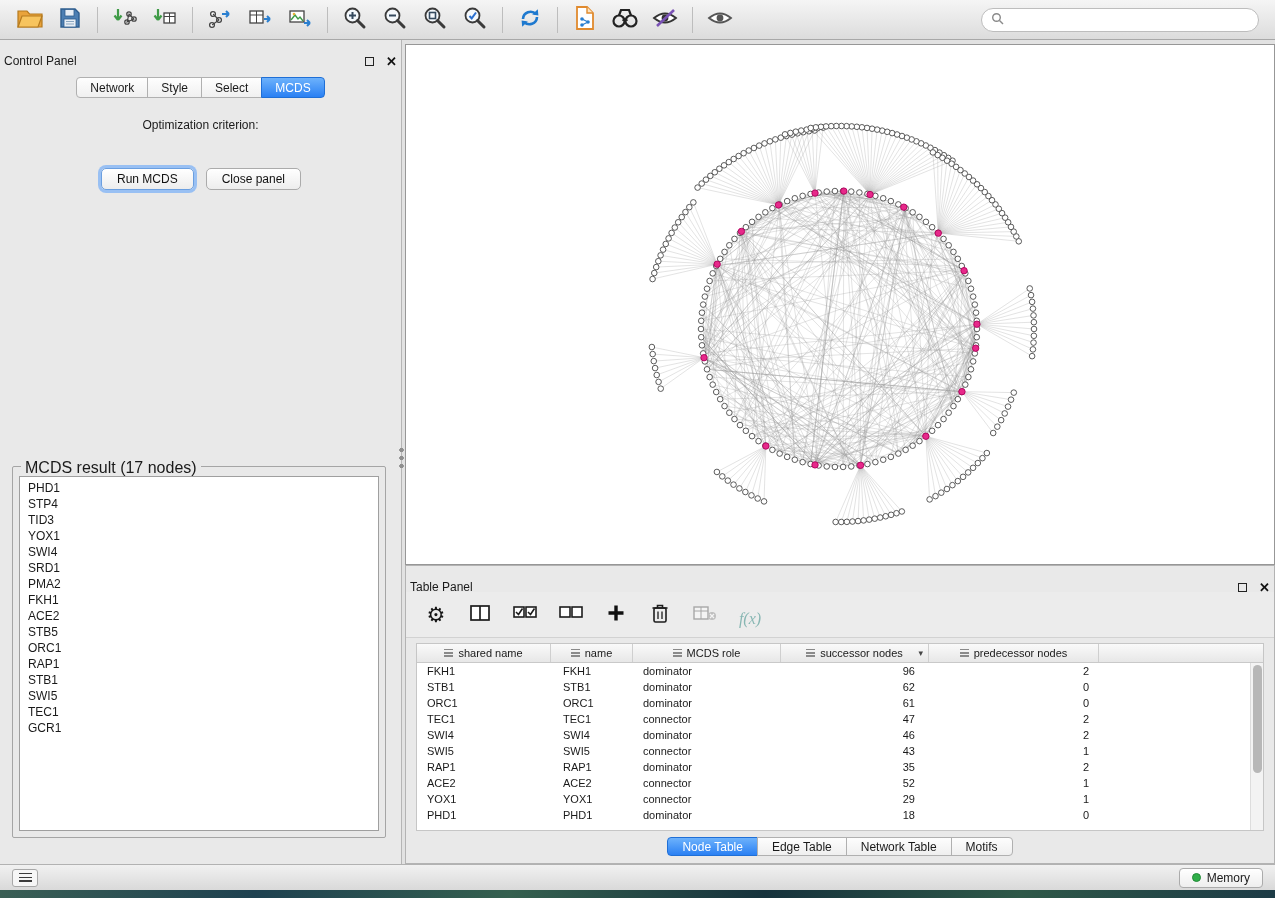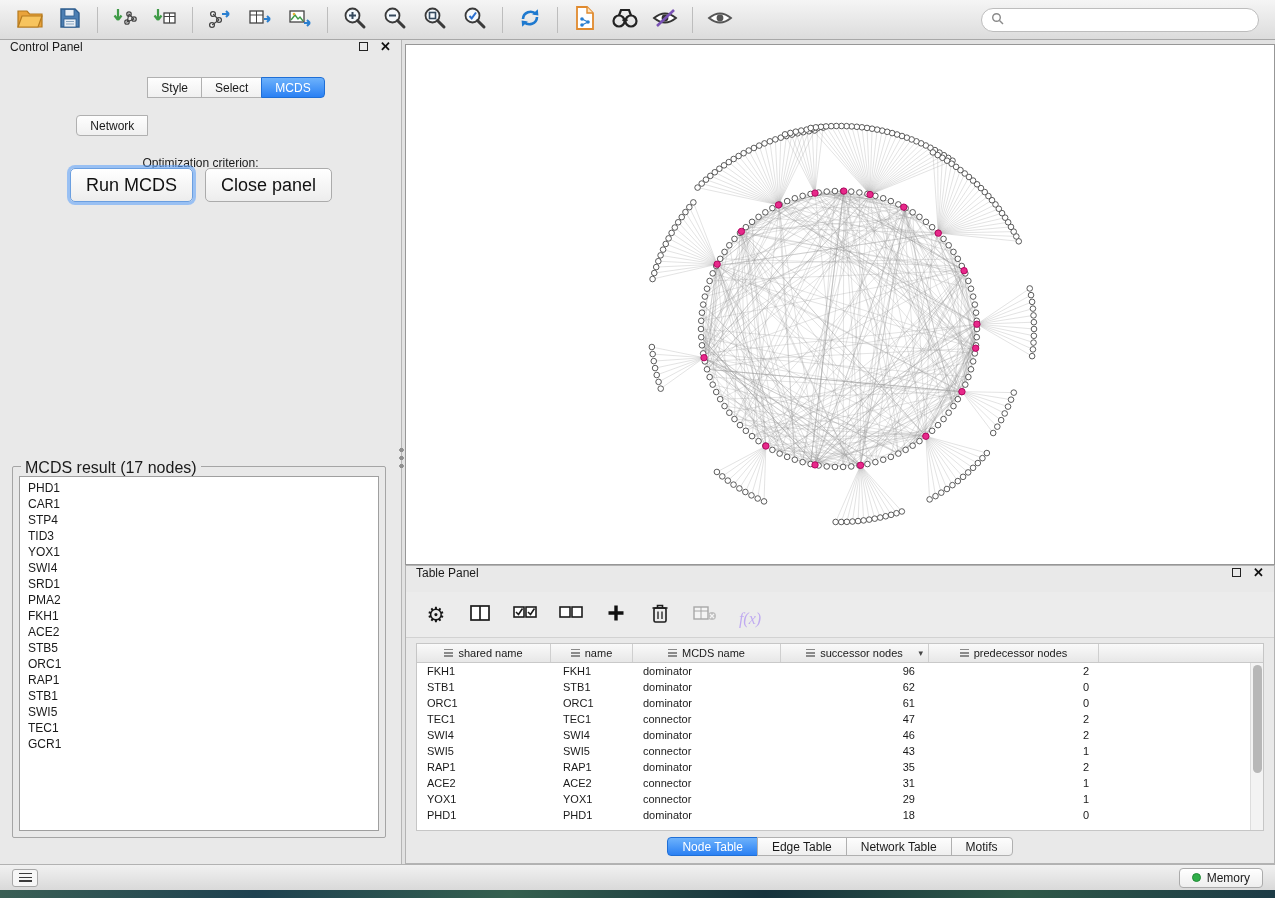--- a/index.html
+++ b/index.html
@@ -13,45 +13,45 @@
     display:flex; align-items:center; padding:0 10px; }
   .tbtn { width:40px; height:32px; display:flex; align-items:center; justify-content:center; cursor:default; }
   .tsep { width:1px; height:26px; background:#bdbdbd; margin:0 7px; flex:0 0 1px; }
   .search { margin-left:auto; margin-right:6px; width:278px; height:24px; background:#fff;
     border:1px solid #bdbdbd; border-radius:12px; display:flex; align-items:center; padding:0 9px; gap:5px; }
   .search-input { border:none; outline:none; flex:1; font-size:12px; background:transparent; }
 
   
   .control-panel { position:absolute; left:0; top:40px; width:402px; height:824px;
     background:#e9e9e9; border-right:1px solid #b5b5b5; }
-  .panel-header { height:28px; display:flex; align-items:flex-start; padding:0 10px; font-size:12px; }
+  .panel-header { height:28px; display:flex; align-items:flex-end; padding:0 4px; font-size:12px; }
   .win-icons { margin-left:auto; display:flex; gap:12px; align-items:center; }
   .float-ic { width:9px; height:9px; border:1.5px solid #222; display:inline-block; }
   .close-ic { font-size:13px; font-weight:bold; color:#111; line-height:1; }
 
   .tabbar { display:flex; justify-content:center; margin-top:9px; }
   .tab { height:21px; padding:0 13px; font-size:12px; display:flex; align-items:center;
     background:linear-gradient(#fefefe,#f0f0f0); border:1px solid #b0b0b0; margin-left:-1px; }
-  .tab:first-child { border-radius:4px 0 0 4px; margin-left:0;margin-top:38px; }
+  .tab:first-child { border-radius:4px 0 0 4px; margin-left:0; }
   .tab:last-child { border-radius:0 4px 4px 0; }
   .tab.active { background:linear-gradient(#6db2fc,#2a80f3); color:#fff; border-color:#1f6fd6; }
 
   .opt-label { margin-top:20px; text-align:center; font-size:12px; }
   .combo { position:absolute; left:45px; top:95px; width:312px; height:22px; background:#fff;
     border:1px solid #b2b2b2; border-radius:5px; font-size:12px; display:flex; align-items:center;
     padding:0 24px 0 9px; box-shadow:0 1px 1px rgba(0,0,0,.08); }
   .stepper { position:absolute; right:1px; top:1px; width:19px; height:18px; border-radius:4px;
     background:linear-gradient(#74b4fc,#2a7ef0); }
   .stepper::before,.stepper::after { content:""; display:block; width:0; height:0;
     border-left:3.5px solid transparent; border-right:3.5px solid transparent; margin:2.5px auto; }
   .stepper::before { border-bottom:4.5px solid #fff; }
   .stepper::after { border-top:4.5px solid #fff; }
 
   .btn-row { position:absolute; left:0; top:128px; width:402px; display:flex; justify-content:center; gap:12px; }
-  .mac-btn { height:34px; padding:0 15px; font-size:18px; color:#111;
+  .mac-btn { height:22px; padding:0 15px; font-size:12px; color:#111;
     background:linear-gradient(#ffffff,#ededed); border:1px solid #ababab; border-radius:5px; }
   .mac-btn.focusring { box-shadow:0 0 0 3px rgba(100,165,250,.6); border-color:#6b9fe0; }
 
   .result-box { position:absolute; left:12px; top:426px; width:374px; height:372px;
     border:1px solid #a5a5a5; border-radius:2px; }
   .result-title { position:absolute; top:-8px; left:8px; background:#e9e9e9; padding:0 4px; font-size:16px; }
   .result-list { position:absolute; left:6px; right:6px; top:9px; bottom:6px; background:#fff;
     border:1px solid #9f9f9f; overflow:hidden; padding:3px 0; }
   .mcds-item { font-size:12px; line-height:16px; padding-left:8px; }
 
@@ -73,21 +73,21 @@
   .frame-title { position:absolute; left:0; right:0; text-align:center; font-size:12px; color:#111; }
   .net-canvas { position:absolute; left:0; top:20px; width:867px; height:499px; background:#fff; }
 
   
   .table-panel { position:absolute; left:3px; top:525px; right:0; bottom:0;
     background:#e9e9e9; border:1px solid #b3b3b3; }
   .tp-toolbar { position:absolute; left:0; top:26px; right:0; height:46px;
     background:#ececec; border-bottom:1px solid #d2d2d2; display:flex; align-items:center; padding:0 18px; gap:20px; }
   .tp-ic { display:flex; align-items:center; justify-content:center; min-width:24px; height:26px; }
   .gear-glyph { font-size:21px; line-height:1; color:#161616; }
-  .fx { font-family:"Liberation Serif", serif; font-style:italic; font-size:16px; color:#8b5cf6;margin-top:8px; }
+  .fx { font-family:"Liberation Serif", serif; font-style:italic; font-size:16px; color:#0f766e;margin-top:8px; }
   .disabled { opacity:.45; }
 
   .table-wrap { position:absolute; left:10px; right:10px; top:77px; height:188px;
     background:#fff; border:1px solid #c6c6c6; }
   .t-header { display:flex; height:19px; background:linear-gradient(#fafafa,#e7e7e7);
     border-bottom:1px solid #c9c9c9; font-size:11px; }
   .th { display:flex; align-items:center; justify-content:center; gap:5px;
     border-right:1px solid #cfcfcf; position:relative; }
   .th-fill { flex:1; border-right:none; }
   .sort-ic { width:9px; height:8px;
@@ -288,21 +288,20 @@
     </div>
     <div class="opt-label">Optimization criterion:</div>
     <div class="btn-row">
       <button class="mac-btn focusring">Run MCDS</button>
       <button class="mac-btn">Close panel</button>
     </div>
     <div class="result-box">
       <span class="result-title">MCDS result (17 nodes)</span>
       <div class="result-list">
           <div class="mcds-item">PHD1</div>
-          <div class="mcds-item">CAR1</div>
           <div class="mcds-item">STP4</div>
           <div class="mcds-item">TID3</div>
           <div class="mcds-item">YOX1</div>
           <div class="mcds-item">SWI4</div>
           <div class="mcds-item">SRD1</div>
           <div class="mcds-item">PMA2</div>
           <div class="mcds-item">FKH1</div>
           <div class="mcds-item">ACE2</div>
           <div class="mcds-item">STB5</div>
           <div class="mcds-item">ORC1</div>
@@ -1215,21 +1214,21 @@
           <div class="th c0">
             <span class="sort-ic"></span>
             <span>shared name</span>
           </div>
           <div class="th c1">
             <span class="sort-ic"></span>
             <span>name</span>
           </div>
           <div class="th c2">
             <span class="sort-ic"></span>
-            <span>MCDS name</span>
+            <span>MCDS role</span>
           </div>
           <div class="th c3">
             <span class="sort-ic"></span>
             <span>successor nodes</span>
             <span class="filter-chevron">▾</span>
           </div>
           <div class="th c4">
             <span class="sort-ic"></span>
             <span>predecessor nodes</span>
           </div>
@@ -1282,21 +1281,21 @@
               <div class="td c0">RAP1</div>
               <div class="td c1">RAP1</div>
               <div class="td c2">dominator</div>
               <div class="td c3">35</div>
               <div class="td c4">2</div>
             </div>
             <div class="t-row">
               <div class="td c0">ACE2</div>
               <div class="td c1">ACE2</div>
               <div class="td c2">connector</div>
-              <div class="td c3">31</div>
+              <div class="td c3">52</div>
               <div class="td c4">1</div>
             </div>
             <div class="t-row">
               <div class="td c0">YOX1</div>
               <div class="td c1">YOX1</div>
               <div class="td c2">connector</div>
               <div class="td c3">29</div>
               <div class="td c4">1</div>
             </div>
             <div class="t-row">

